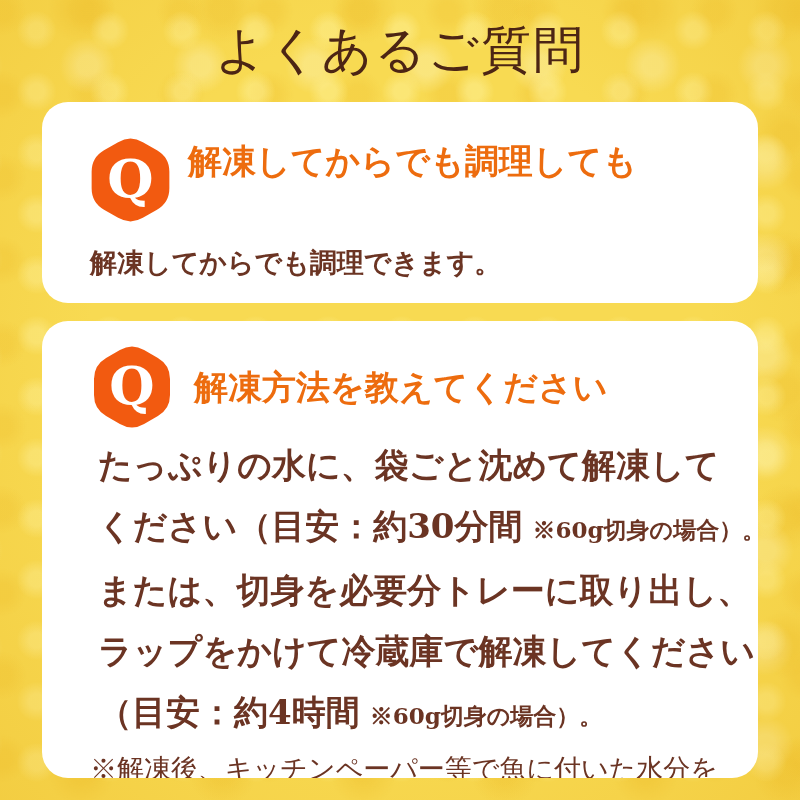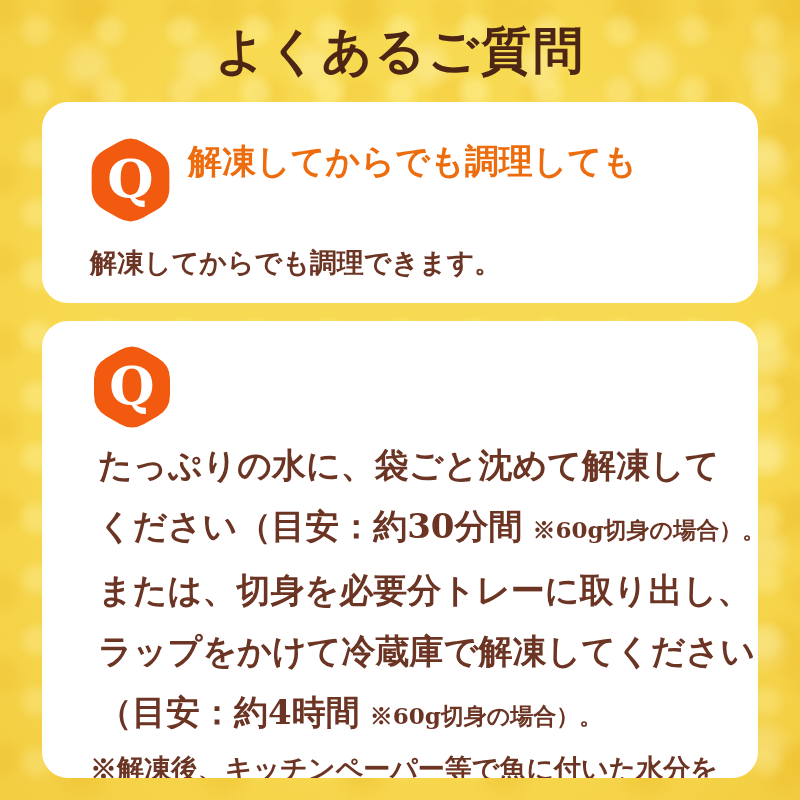--- a/index.html
+++ b/index.html
@@ -25,21 +25,21 @@
     background-position:0 0,31px 17px,47px 53px,11px 73px;
   }
   .vignette{
     position:absolute;inset:0;pointer-events:none;z-index:0;
     background:radial-gradient(ellipse at 50% 46%, rgba(0,0,0,0) 55%, rgba(232,176,28,0.30) 100%);
   }
   .page{position:relative;z-index:1;}
   h1.title{
     margin:0;padding-top:22px;height:62px;
     text-align:center;
-    font-size:50px;line-height:1.15;font-weight:700;
+    font-size:50px;line-height:1.15;font-weight:400;
     letter-spacing:2px;
     color:var(--title_color);
   }
   .card{
     margin:0 42px;background:var(--card_background);
     border-radius:26px;box-sizing:border-box;overflow:hidden;
   }
   .card-1{margin-top:18px;height:201px;padding:33px 28px 0 47px;}
   .card-2{margin-top:18px;height:457px;padding:22px 28px 0 48px;}
   .q-row{display:flex;align-items:flex-start;}
@@ -67,21 +67,21 @@
     white-space:nowrap;
   }
   .body-text{
     margin-top:1px;color:var(--answer_color);
     font-size:34px;font-weight:700;
   }
   .body-text p{margin:8px;line-height:53px;white-space:nowrap;}
   .small-inline{font-size:23px;margin-left:10px;}
   .note-text{
     margin-top:0;color:var(--answer_color);
-    font-size:27px;font-weight:700;
+    font-size:27px;font-weight:400;
   }
   .note-text p{margin:0;line-height:38px;white-space:nowrap;}
 </style>
 </head>
 <body>
 
 <div class="vignette"></div>
 
 <div class="page">
 
@@ -103,20 +103,21 @@
   </section>
 
   <section class="card card-2">
     <div class="q-row">
       <span class="q-badge">
         <svg viewBox="0 0 80 88" aria-hidden="true">
           <path d="M27.9 7 Q40 0 52.1 7 L65.9 15 Q78 22 78 36 L78 52 Q78 66 65.9 73 L52.1 81 Q40 88 27.9 81 L14.1 73 Q2 66 2 52 L2 36 Q2 22 14.1 15 Z"></path>
           <text x="40" y="61" text-anchor="middle">Q</text>
         </svg>
       </span>
+      <div class="q-text">解凍方法を教えてください</div>
     </div>
 
     <div class="body-text">
       <p><span>たっぷりの水に、袋ごと沈めて解凍して</span></p>
       <p><span>ください（目安：約30分間</span><span class="small-inline">※60g切身の場合）。</span></p>
       <p><span>または、切身を必要分トレーに取り出し、</span></p>
       <p><span>ラップをかけて冷蔵庫で解凍してください</span></p>
       <p><span>（目安：約4時間</span><span class="small-inline">※60g切身の場合）。</span></p>
     </div>
 

